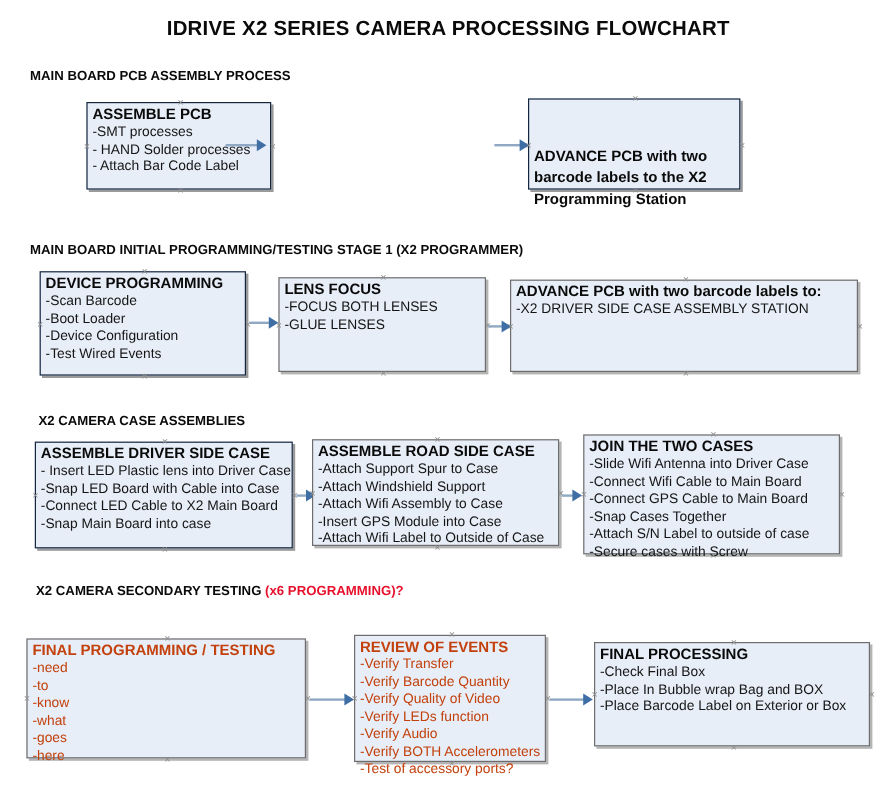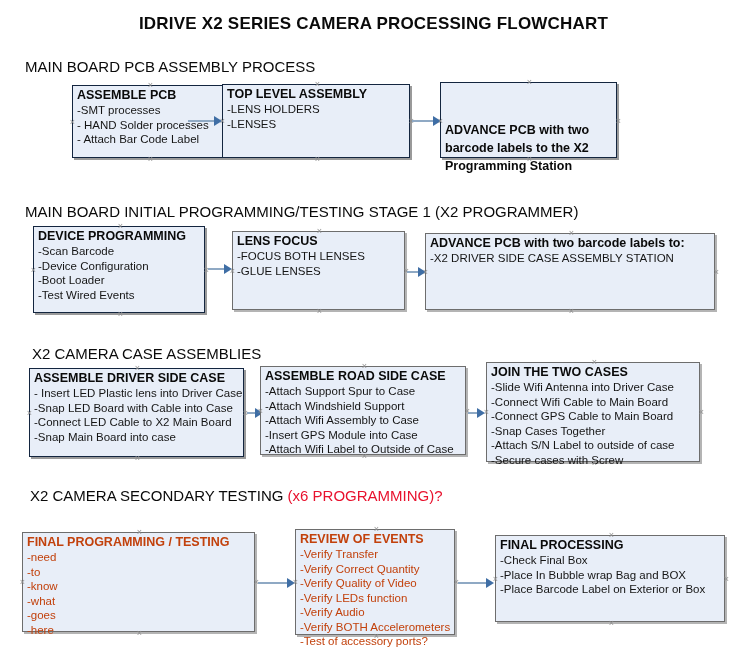--- a/index.html
+++ b/index.html
@@ -13,21 +13,21 @@
 
   .title{
     position:absolute;left:0;top:14px;width:747px;
     text-align:center;
     font-size:17px;font-weight:bold;color:#0a0a0a;
     letter-spacing:.2px;
   }
 
   .section-head{
     position:absolute;
-    font-size:15px;font-weight:normal;color:#0a0a0a;
+    font-size:11px;font-weight:bold;color:#0a0a0a;
     white-space:nowrap;
   }
   .section-head .red{color:#e8112d;}
 
   
   .box{
     position:absolute;
     background:#e8eef8;
     border:1px solid #13253f;
     box-sizing:border-box;
@@ -88,53 +88,42 @@
     </div>
     <span class="hx" style="left:74px;top:-4px;"></span>
     <span class="hx" style="left:74px;top:70px;"></span>
     <span class="hx" style="left:-4px;top:33px;"></span>
     <span class="hx" style="left:151px;top:33px;"></span>
   </div>
 
   <div class="conn" style="left:188px;top:120px;width:28px;"></div>
   <div class="arrow" style="left:214px;top:116px;"></div>
 
-  <div class="box" style="left:222px;top:84px;width:188px;height:74px;">
-    <div class="inner">
-      <div class="bx-title">TOP LEVEL ASSEMBLY</div>
-      <div class="bx-line">-LENS HOLDERS</div>
-      <div class="bx-line">-LENSES</div>
-    </div>
-    <span class="hx" style="left:91px;top:-4px;"></span>
-    <span class="hx" style="left:91px;top:71px;"></span>
-    <span class="hx" style="left:-4px;top:33px;"></span>
-    <span class="hx" style="left:185px;top:33px;"></span>
-  </div>
 
   <div class="conn" style="left:412px;top:120px;width:24px;"></div>
   <div class="arrow" style="left:433px;top:116px;"></div>
 
   <div class="box" style="left:440px;top:82px;width:177px;height:76px;">
     <div class="inner" style="right:6px;margin-top:36px;">
       <div class="bx-title multi">ADVANCE PCB with two barcode labels to the  X2 Programming Station</div>
     </div>
     <span class="hx" style="left:85px;top:-4px;"></span>
     <span class="hx" style="left:85px;top:73px;"></span>
     <span class="hx" style="left:-4px;top:35px;"></span>
     <span class="hx" style="left:174px;top:35px;"></span>
   </div>
 
   <div class="section-head" style="left:25px;top:203px;">MAIN BOARD INITIAL PROGRAMMING/TESTING STAGE 1 (X2 PROGRAMMER)</div>
 
   <div class="box" style="left:33px;top:226px;width:172px;height:87px;">
     <div class="inner">
       <div class="bx-title">DEVICE PROGRAMMING</div>
       <div class="bx-line">-Scan Barcode</div>
+      <div class="bx-line">-Boot Loader</div>
       <div class="bx-line">-Device Configuration</div>
-      <div class="bx-line">-Boot Loader</div>
       <div class="bx-line">-Test Wired Events</div>
     </div>
     <span class="hx" style="left:83px;top:-4px;"></span>
     <span class="hx" style="left:83px;top:84px;"></span>
     <span class="hx" style="left:-4px;top:40px;"></span>
     <span class="hx" style="left:169px;top:40px;"></span>
   </div>
 
   <div class="conn" style="left:208px;top:268px;width:18px;"></div>
   <div class="arrow" style="left:224px;top:264px;"></div>
@@ -238,21 +227,21 @@
     <span class="hx" style="left:230px;top:46px;"></span>
   </div>
 
   <div class="conn" style="left:258px;top:582px;width:32px;"></div>
   <div class="arrow" style="left:287px;top:578px;"></div>
 
   <div class="box grey red" style="left:295px;top:529px;width:160px;height:106px;">
     <div class="inner">
       <div class="bx-title">REVIEW OF EVENTS</div>
       <div class="bx-line">-Verify Transfer</div>
-      <div class="bx-line">-Verify Correct Quantity</div>
+      <div class="bx-line">-Verify Barcode Quantity</div>
       <div class="bx-line">-Verify Quality of Video</div>
       <div class="bx-line">-Verify LEDs function</div>
       <div class="bx-line">-Verify Audio</div>
       <div class="bx-line">-Verify BOTH Accelerometers</div>
       <div class="bx-line">-Test of accessory ports?</div>
     </div>
     <span class="hx" style="left:77px;top:-4px;"></span>
     <span class="hx" style="left:77px;top:103px;"></span>
     <span class="hx" style="left:-4px;top:49px;"></span>
     <span class="hx" style="left:157px;top:49px;"></span>

